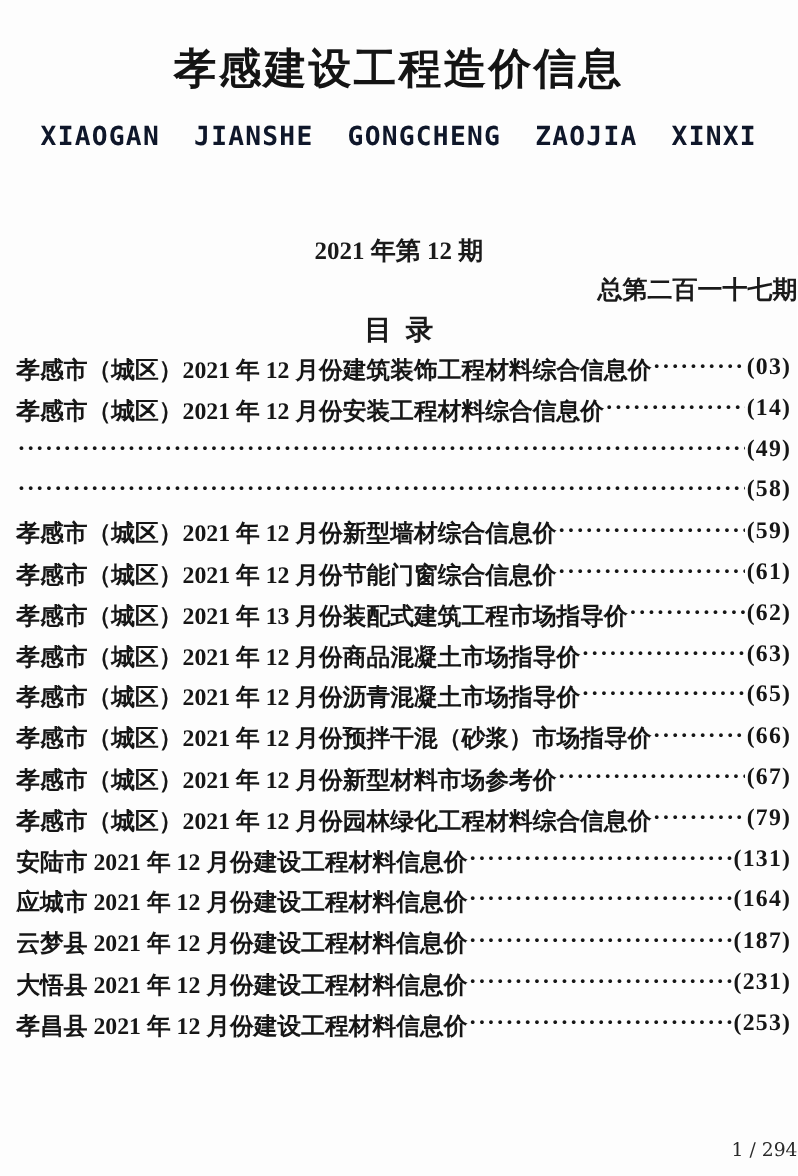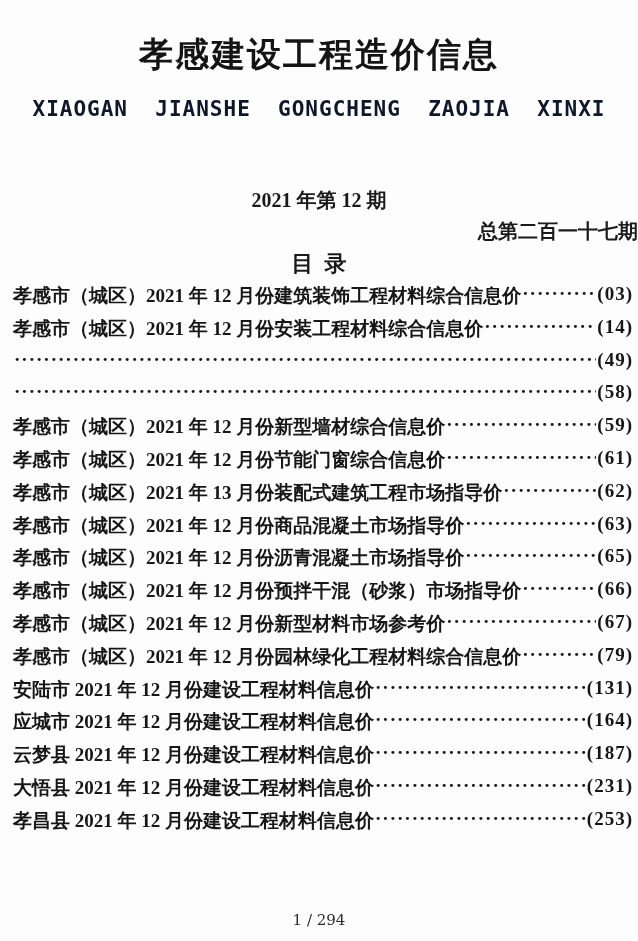--- a/index.html
+++ b/index.html
@@ -103,21 +103,21 @@
   .toc-page {
     flex: 0 0 auto;
     white-space: nowrap;
     letter-spacing: 1px;
   }
   .page-footer {
     position: absolute;
     top: 911px;
     left: 0;
     width: 100%;
-    text-align: center;
+    text-align: right;
     font-size: 15px;
     color: #2a2a2a;
     font-family: "DejaVu Serif", "Liberation Serif", serif;
     white-space: pre;
   }
 </style>
 </head>
 <body>
 
 <div class="page">

